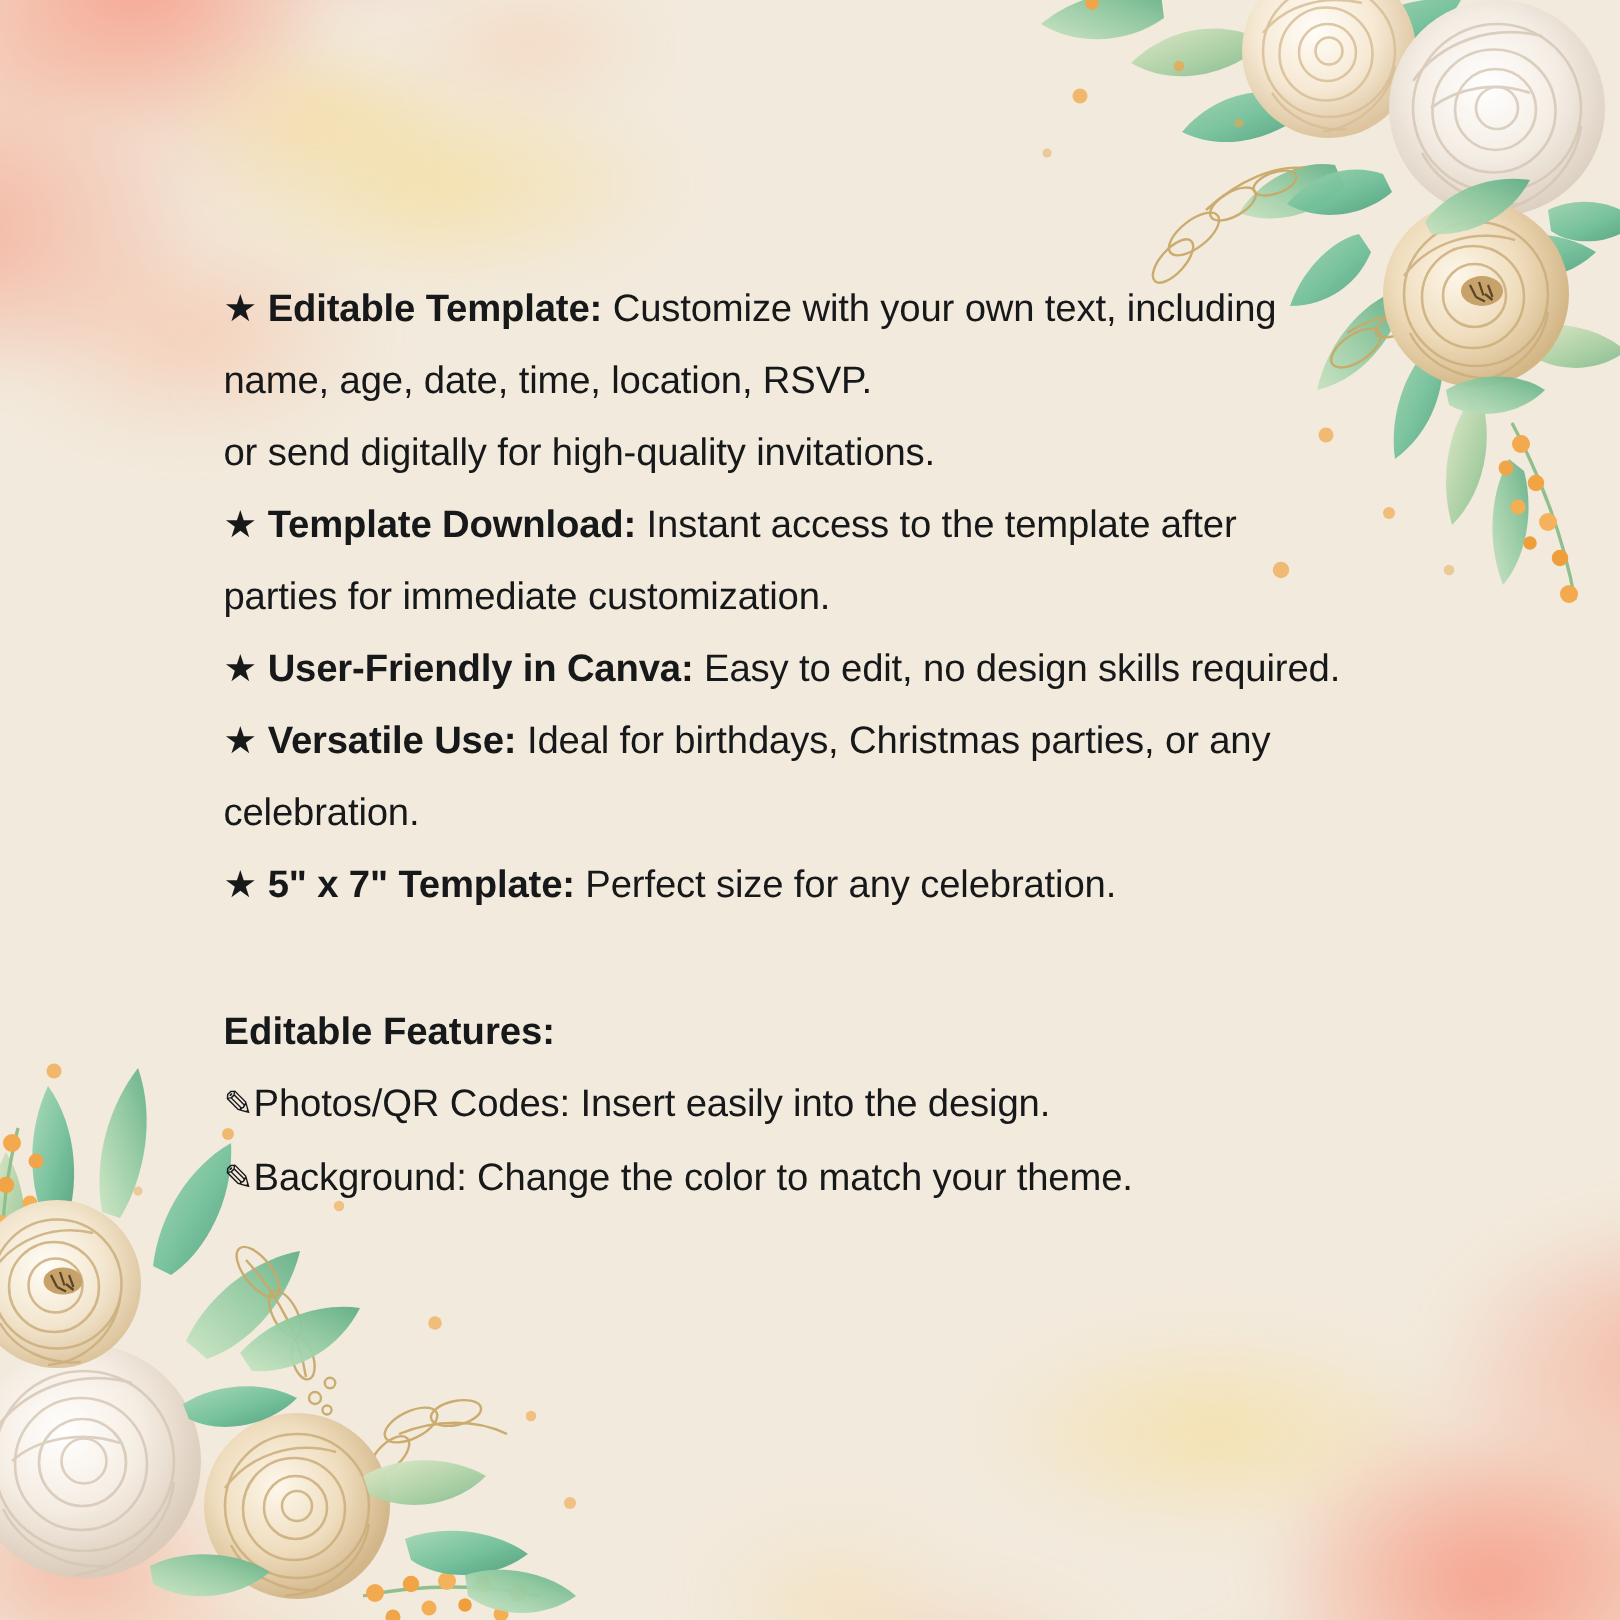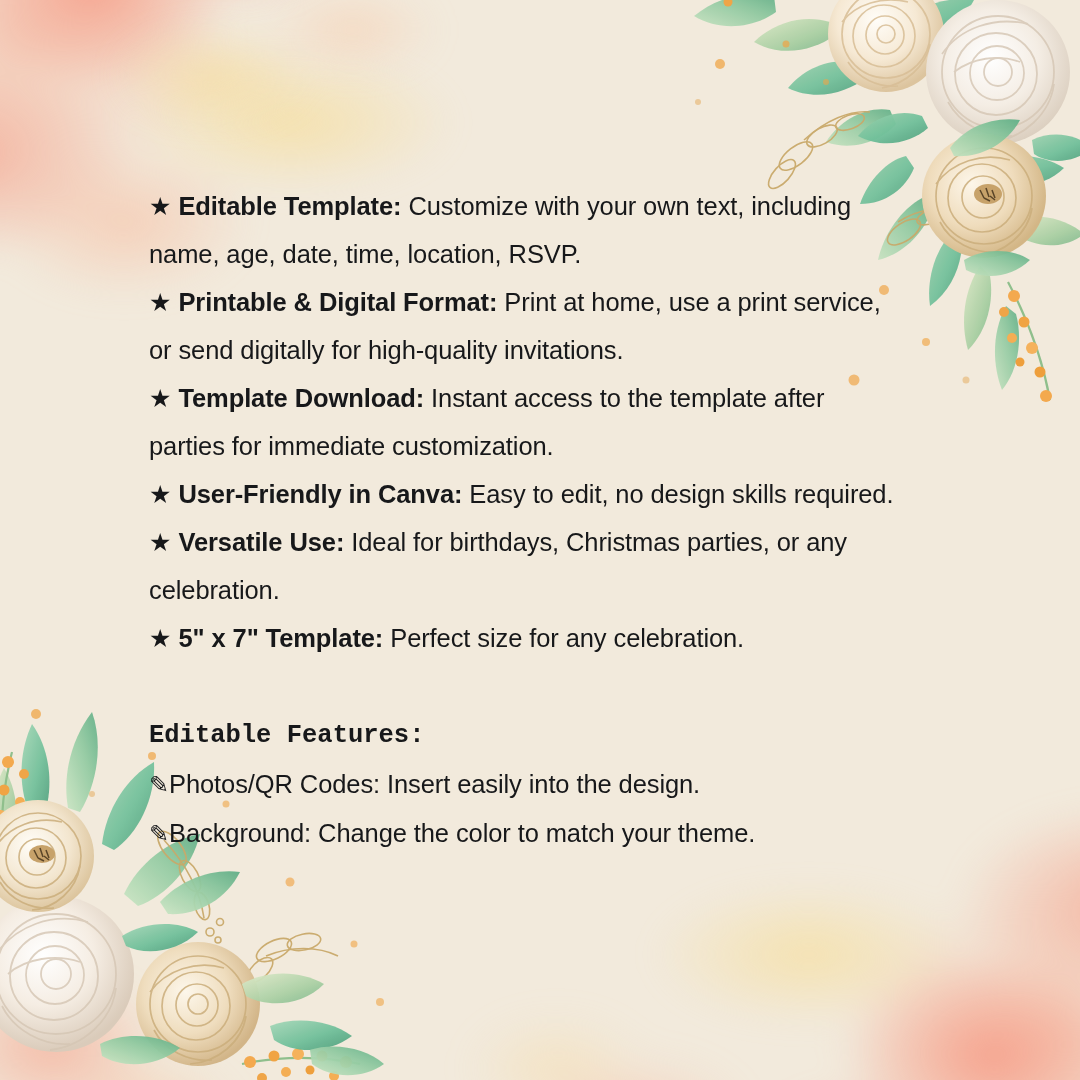--- a/index.html
+++ b/index.html
@@ -121,21 +121,20 @@
 
   .gap {
     height: 50px;
   }
 
   .section-title {
     font-size: 25.5px;
     line-height: 48px;
     font-weight: 700;
     color: #17181a;
-    font-family: Liberation Mono, monospace;
   }
 
   .edit-line {
     font-size: 25.5px;
     line-height: 48px;
     color: #17181a;
     letter-spacing: -0.1px;
     white-space: nowrap;
   }
 
@@ -456,24 +455,20 @@
 
     <div class="feature-line">
       <span class="star">★</span>
       <b>Editable Template:</b><span> Customize with your own text, including</span>
     </div>
     <div class="feature-line">
       <span>name, age, date, time, location, RSVP.</span>
     </div>
 
     <div class="feature-line">
-      <span class="star">★</span>
-      <b>Printable &amp; Digital Format:</b><span> Print at home, use a print service,</span>
-    </div>
-    <div class="feature-line">
       <span>or send digitally for high-quality invitations.</span>
     </div>
 
     <div class="feature-line">
       <span class="star">★</span>
       <b>Template Download:</b><span> Instant access to the template after</span>
     </div>
     <div class="feature-line">
       <span>parties for immediate customization.</span>
     </div>

